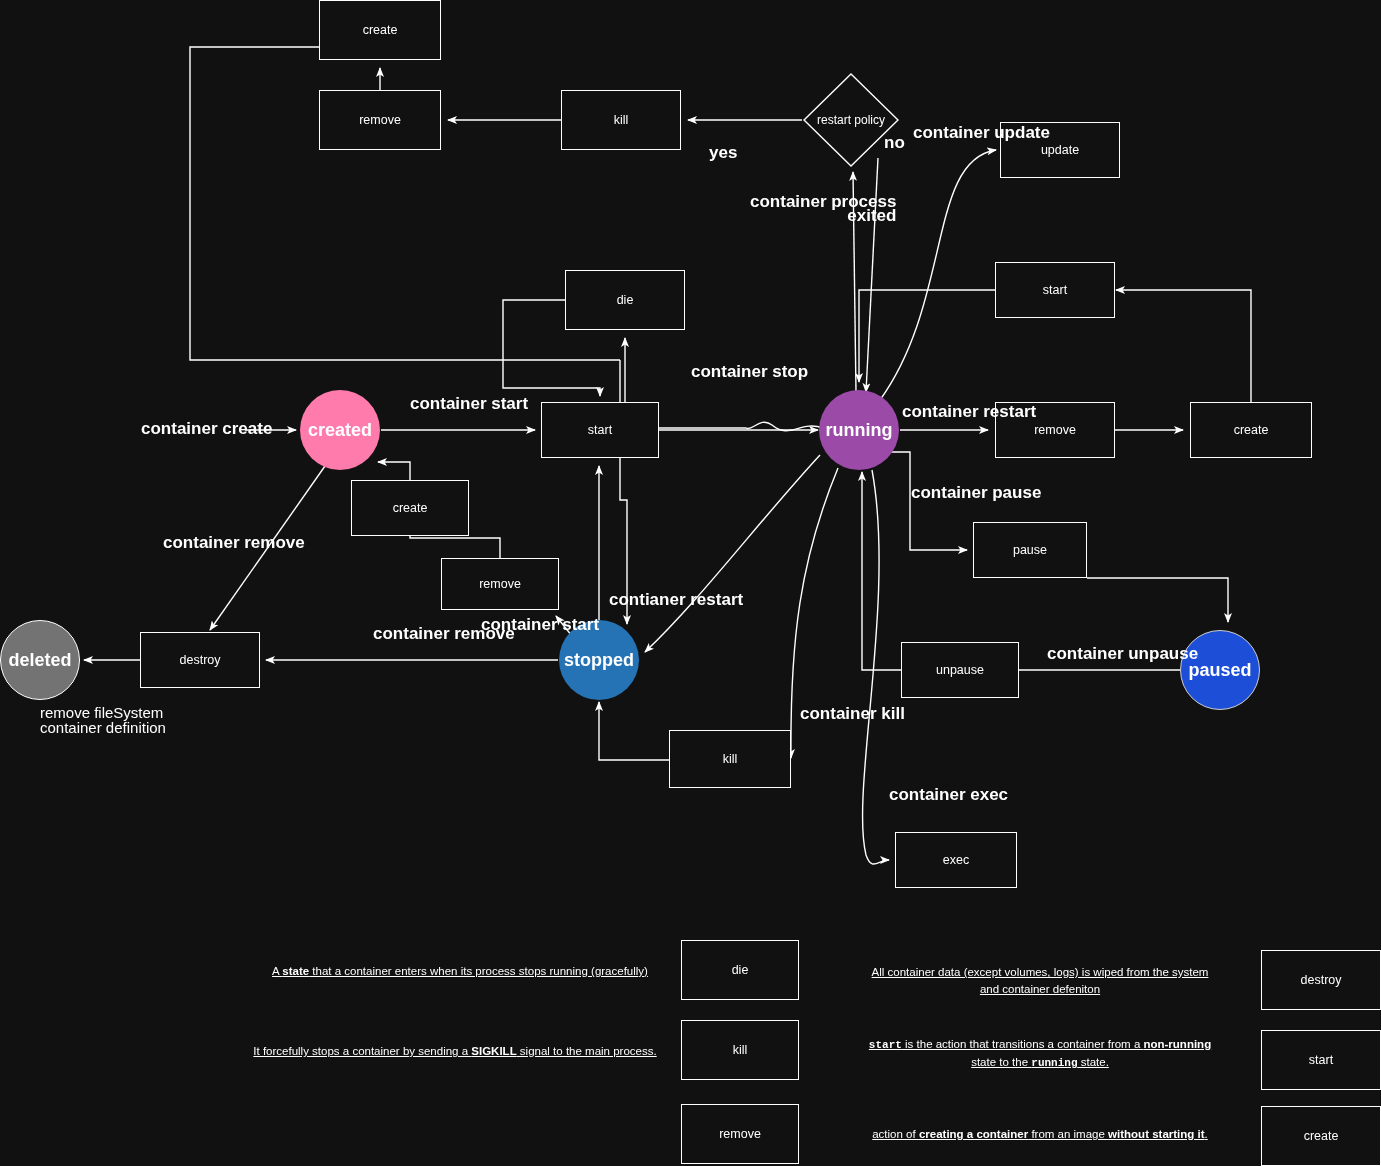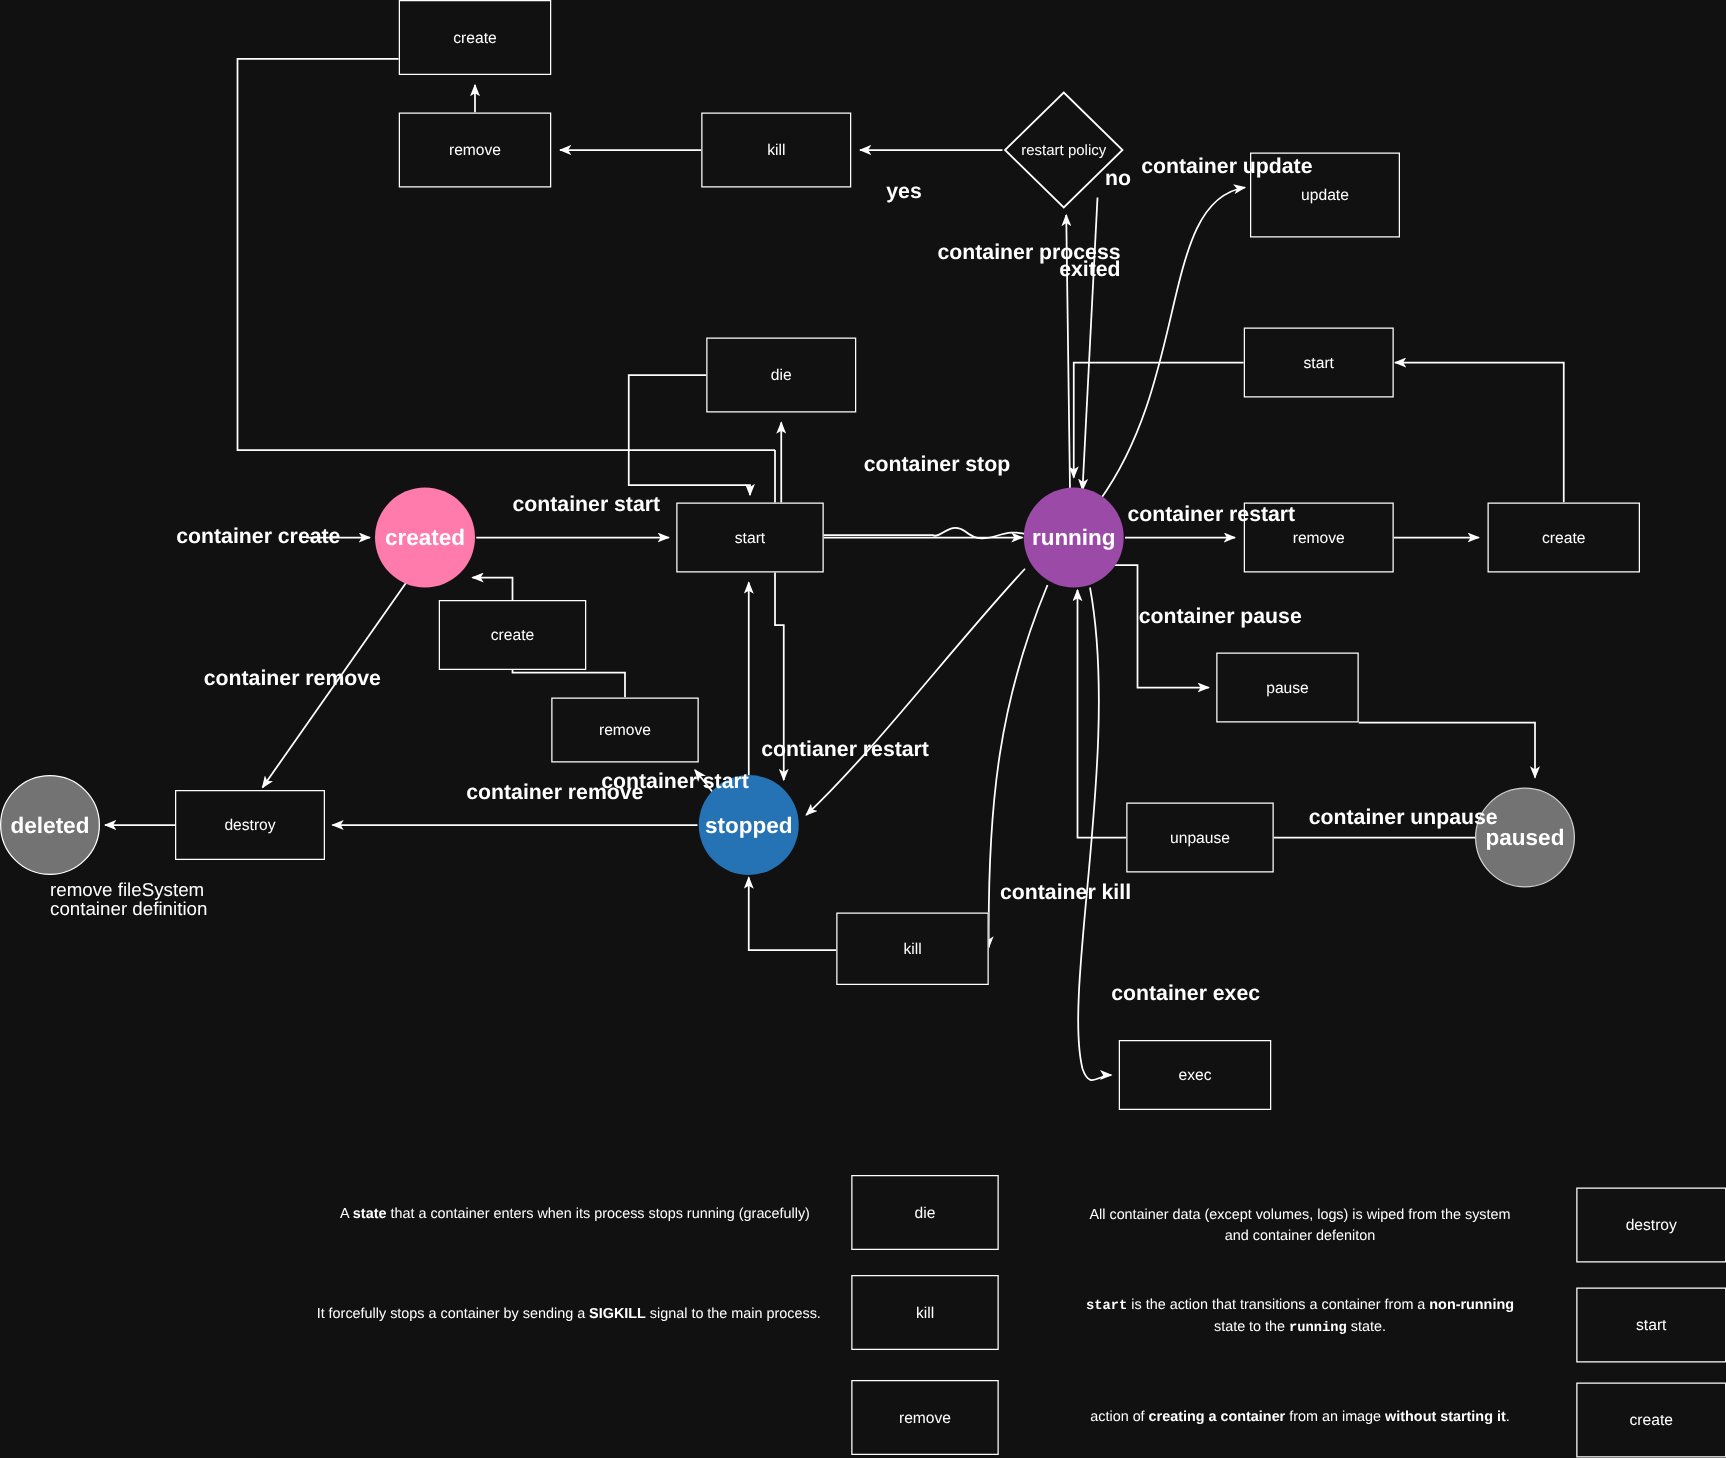--- a/index.html
+++ b/index.html
@@ -10,21 +10,21 @@
   .node-box{position:absolute;border:1.6px solid #ffffff;background:#111111;
             display:flex;align-items:center;justify-content:center;
             font-size:12.5px;color:#ffffff;box-sizing:border-box;}
   .state-circle{position:absolute;border-radius:50%;
             display:flex;align-items:center;justify-content:center;
             font-size:18px;font-weight:bold;color:#ffffff;box-sizing:border-box;}
   .edge-label{position:absolute;font-size:17px;color:#ffffff;
             white-space:nowrap;font-weight:bold;line-height:14px;}
   .note{position:absolute;font-size:15px;font-weight:normal;line-height:15px;color:#ffffff;}
   .legend-text{position:absolute;font-size:11.5px;line-height:17px;color:#ffffff;
-            text-align:center;font-weight:normal;}
+            text-align:center;font-weight:normal;text-decoration:underline;}
   .legend-text b{font-weight:bold;}
   .legend-text code{font-family:"Liberation Mono",monospace;font-size:11px;font-weight:bold;}
   .diamond{position:absolute;}
   .diamond .dlabel{position:absolute;left:0;top:0;width:100%;height:100%;
             display:flex;align-items:center;justify-content:center;font-size:12px;}
 </style>
 </head>
 <body>
 
 <div id="stage">
@@ -113,37 +113,37 @@
 
   <div class="state-circle" style="left:300px;top:390px;width:80px;height:80px;background:#FF7BAC;">
     <span>created</span>
   </div>
   <div class="state-circle" style="left:819px;top:390px;width:80px;height:80px;background:#9B4AA8;">
     <span>running</span>
   </div>
   <div class="state-circle" style="left:559px;top:620px;width:80px;height:80px;background:#2573B5;">
     <span>stopped</span>
   </div>
-  <div class="state-circle" style="left:1180px;top:630px;width:80px;height:80px;background:#737373;border:1.4px solid #cfcfcf;">
+  <div class="state-circle" style="left:1180px;top:630px;width:80px;height:80px;background:#1d4ed8;border:1.4px solid #cfcfcf;">
     <span>paused</span>
   </div>
   <div class="state-circle" style="left:0px;top:620px;width:80px;height:80px;background:#737373;border:1.4px solid #ffffff;">
     <span>deleted</span>
   </div>
 
   <div class="node-box" style="left:319px;top:0px;width:122px;height:60px;">
     <span>create</span>
     </div>
   <div class="node-box" style="left:319px;top:90px;width:122px;height:60px;">
     <span>remove</span>
     </div>
   <div class="node-box" style="left:561px;top:90px;width:120px;height:60px;">
     <span>kill</span>
     </div>
-  <div class="node-box" style="left:1000px;top:122px;width:120px;height:68px;text-align:center;">
+  <div class="node-box" style="left:1000px;top:122px;width:120px;height:56px;text-align:center;">
     <span>update</span>
     </div>
   <div class="node-box" style="left:565px;top:270px;width:120px;height:60px;">
     <span>die</span>
     </div>
   <div class="node-box" style="left:995px;top:262px;width:120px;height:56px;">
     <span>start</span>
     </div>
   <div class="node-box" style="left:541px;top:402px;width:118px;height:56px;">
     <span>start</span>

